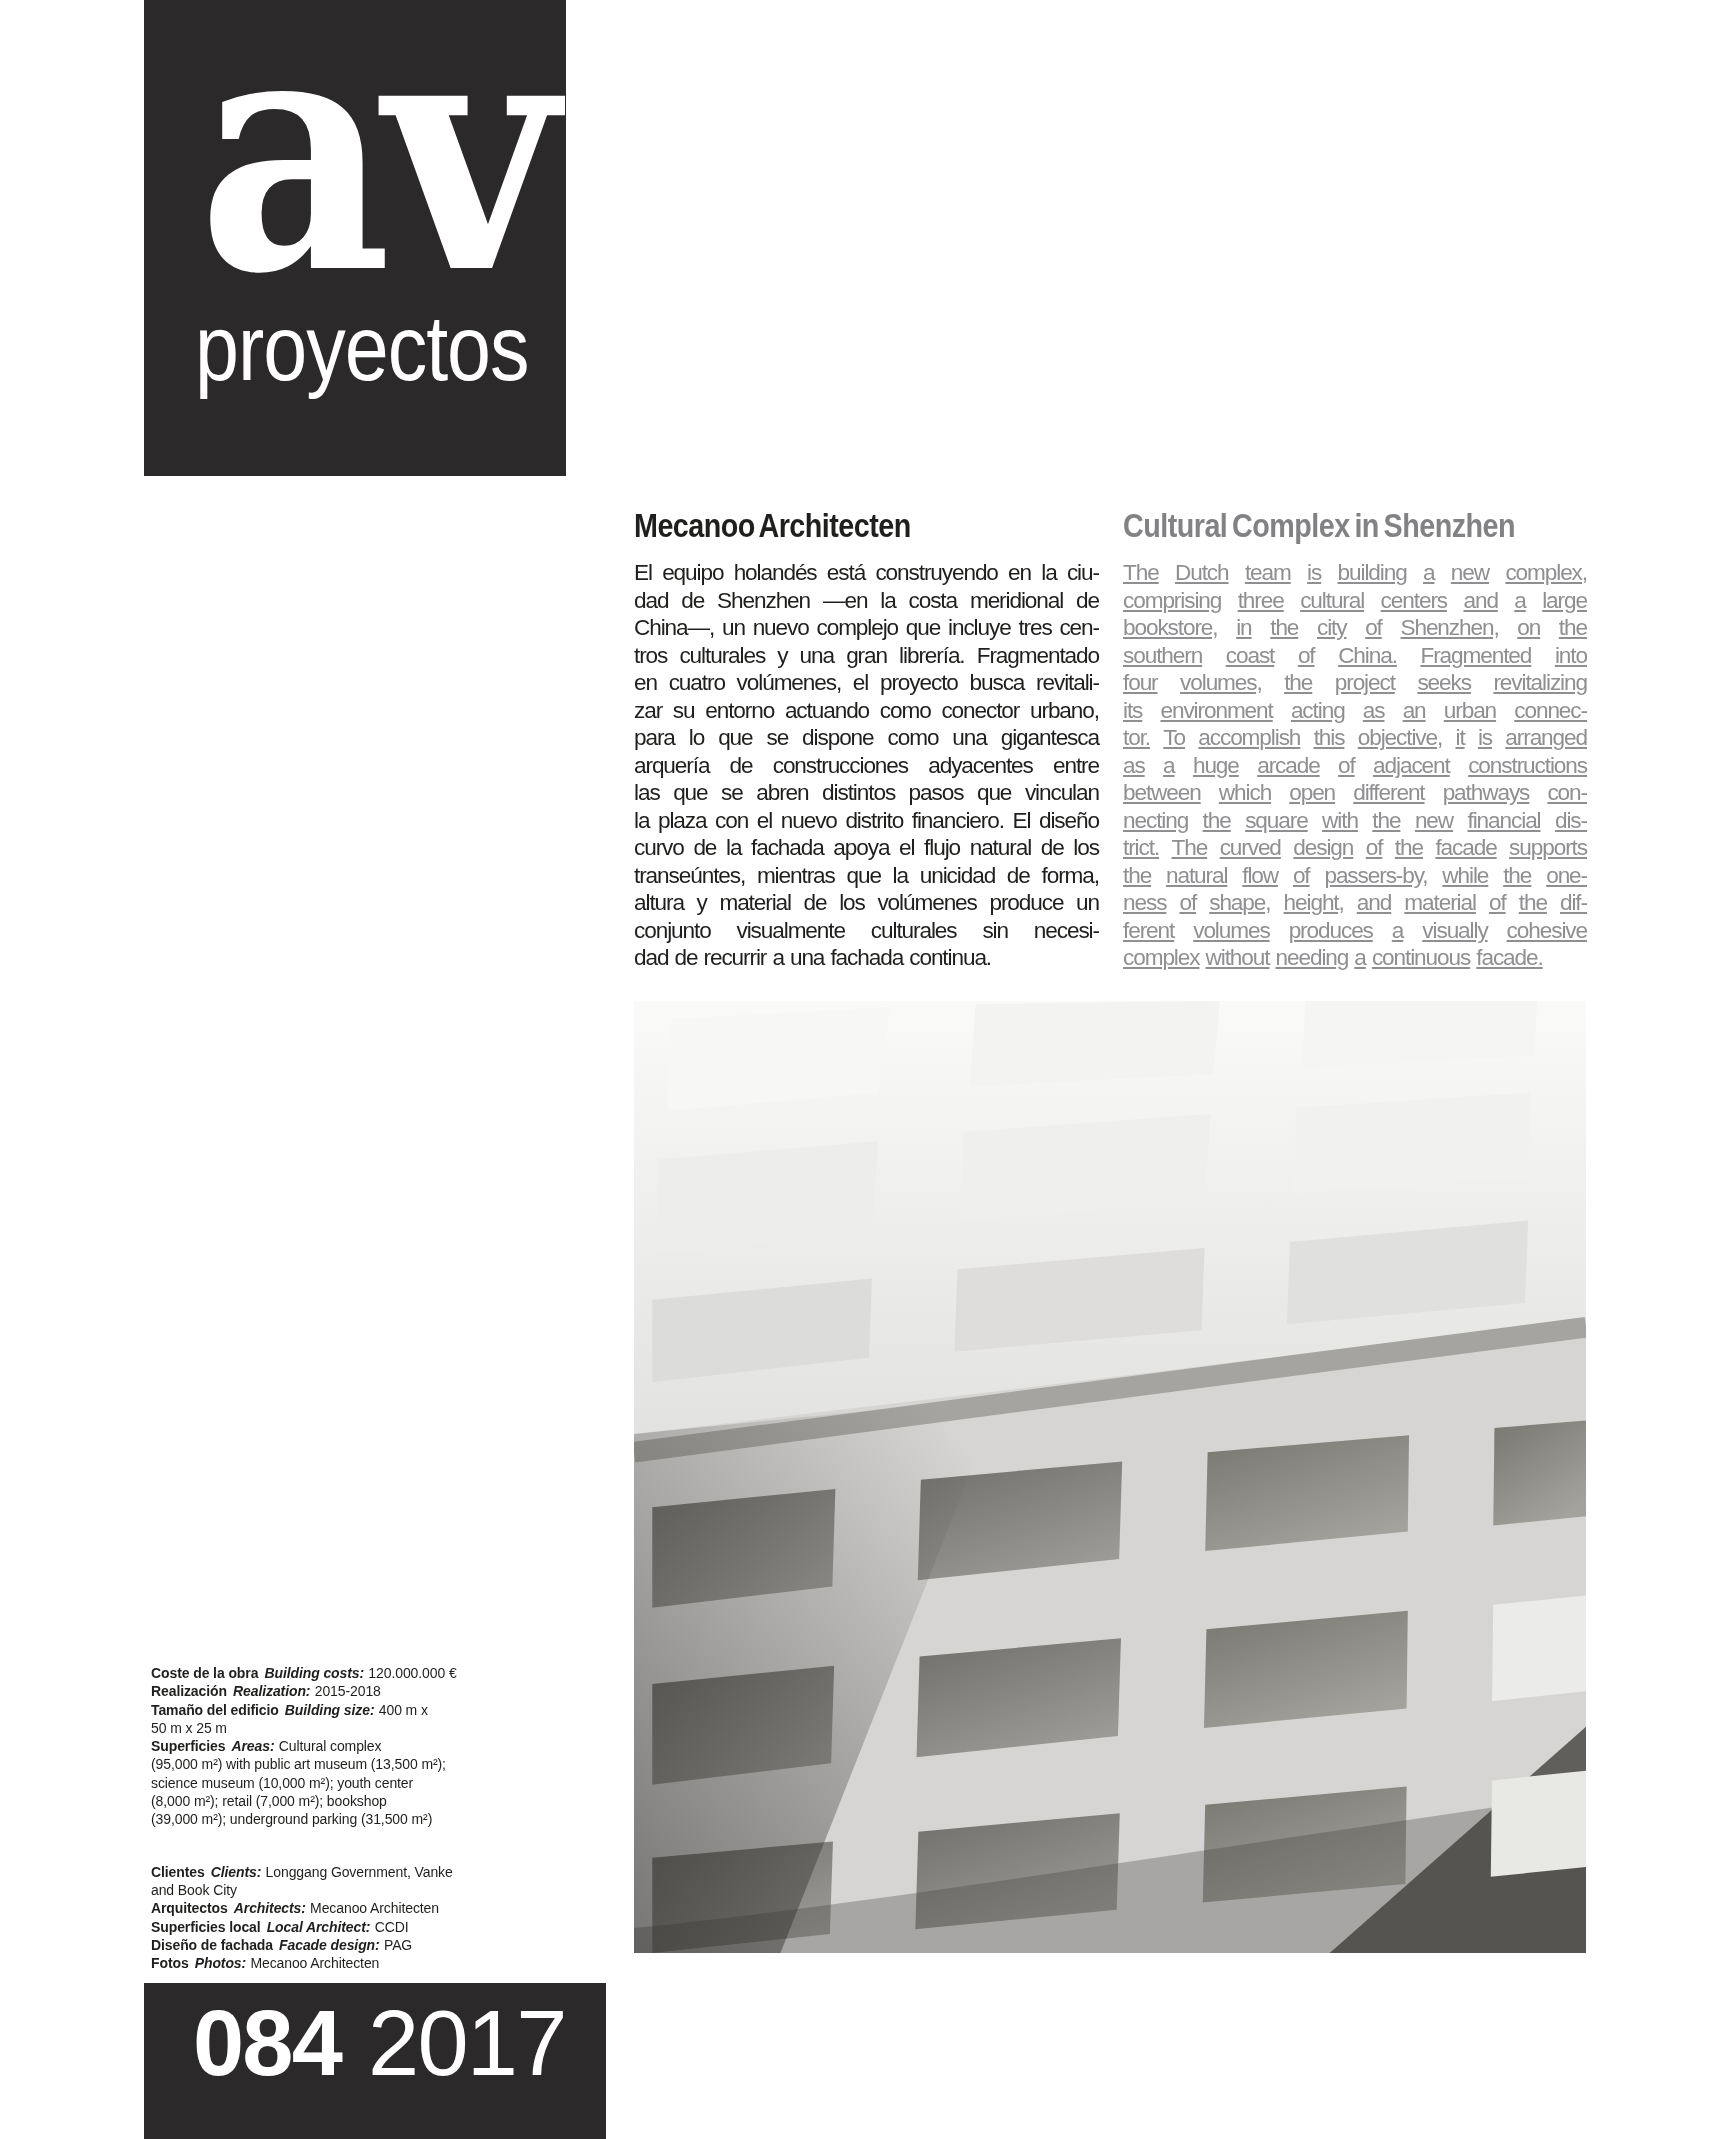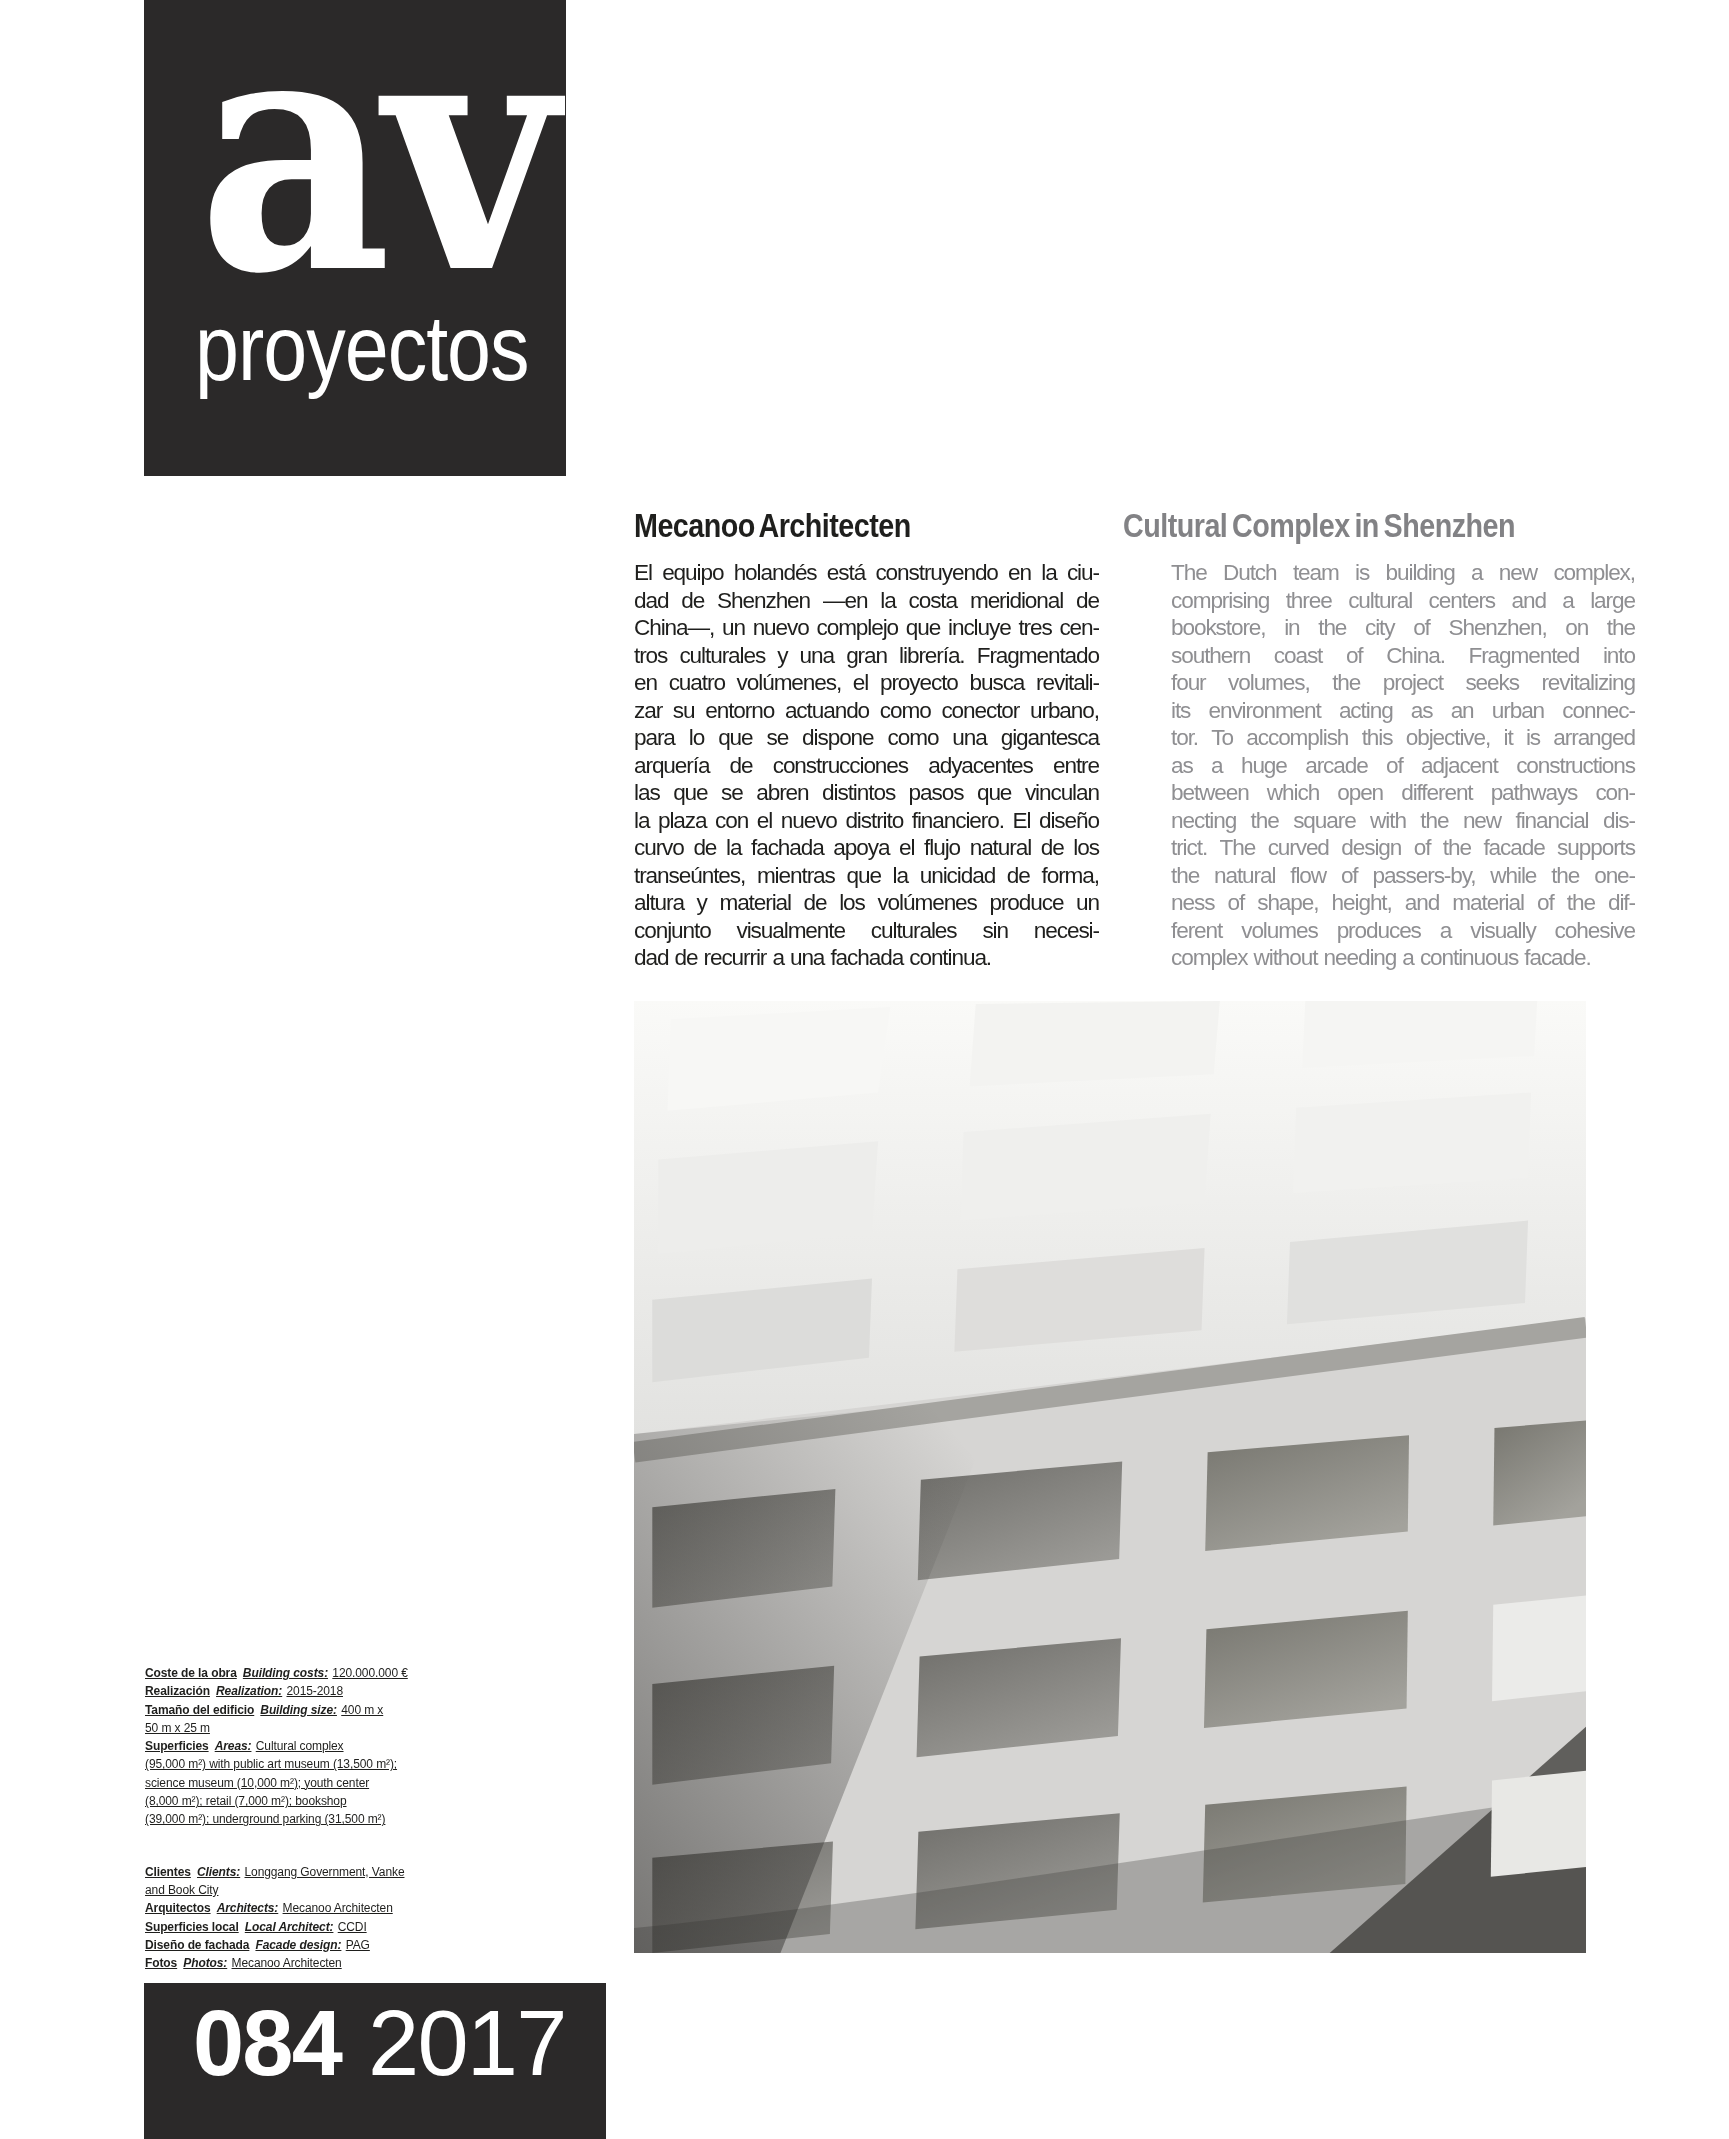--- a/index.html
+++ b/index.html
@@ -39,34 +39,34 @@
     white-space:nowrap;
   }
   .title.es{left:634px;color:var(--ink,#1f1f1d);}
   .title.en{left:1123px;color:var(--muted_title,#828285);}
   
   .col{
     position:absolute;top:559px;width:465px;
     font-size:22.6px;line-height:27.5px;letter-spacing:-1.1px;
   }
   .col.es-col{left:634px;color:var(--ink,#1f1f1d);}
-  .col.en-col{left:1171px;width:464px;color:var(--muted,#8f8f92);}
+  .col.en-col{left:1123px;width:464px;color:var(--muted,#8f8f92);text-decoration:underline;}
   .jline{display:flex;justify-content:space-between;white-space:nowrap;}
   .col .jline:last-child{justify-content:flex-start;gap:6.1px;}
   
   .photo{
     position:absolute;left:634px;top:1001px;width:952px;height:952px;
     overflow:hidden;
   }
   .photo svg{display:block;width:100%;height:100%;}
   
   .credits{
-    position:absolute;left:145px;top:1664px;width:451px;
-    font-size:12px;line-height:18.3px;letter-spacing:-0.1px;
-    color:var(--ink,#1f1f1d);white-space:nowrap;text-decoration:underline;
+    position:absolute;left:151px;top:1664px;width:451px;
+    font-size:14px;line-height:18.3px;letter-spacing:-0.1px;
+    color:var(--ink,#1f1f1d);white-space:nowrap;
   }
   .credit-group.team{margin-top:34px;}
   .cl-es{font-weight:bold;margin-right:6.1px;}
   .cl-es:empty{margin-right:0;}
   .cl-en{font-weight:bold;font-style:italic;margin-right:4.3px;}
   .cl-en:empty{margin-right:0;}
   
   .footer-bar{
     position:absolute;left:144px;top:1983px;width:462px;height:157px;
     background:var(--panel,#2b2929);

